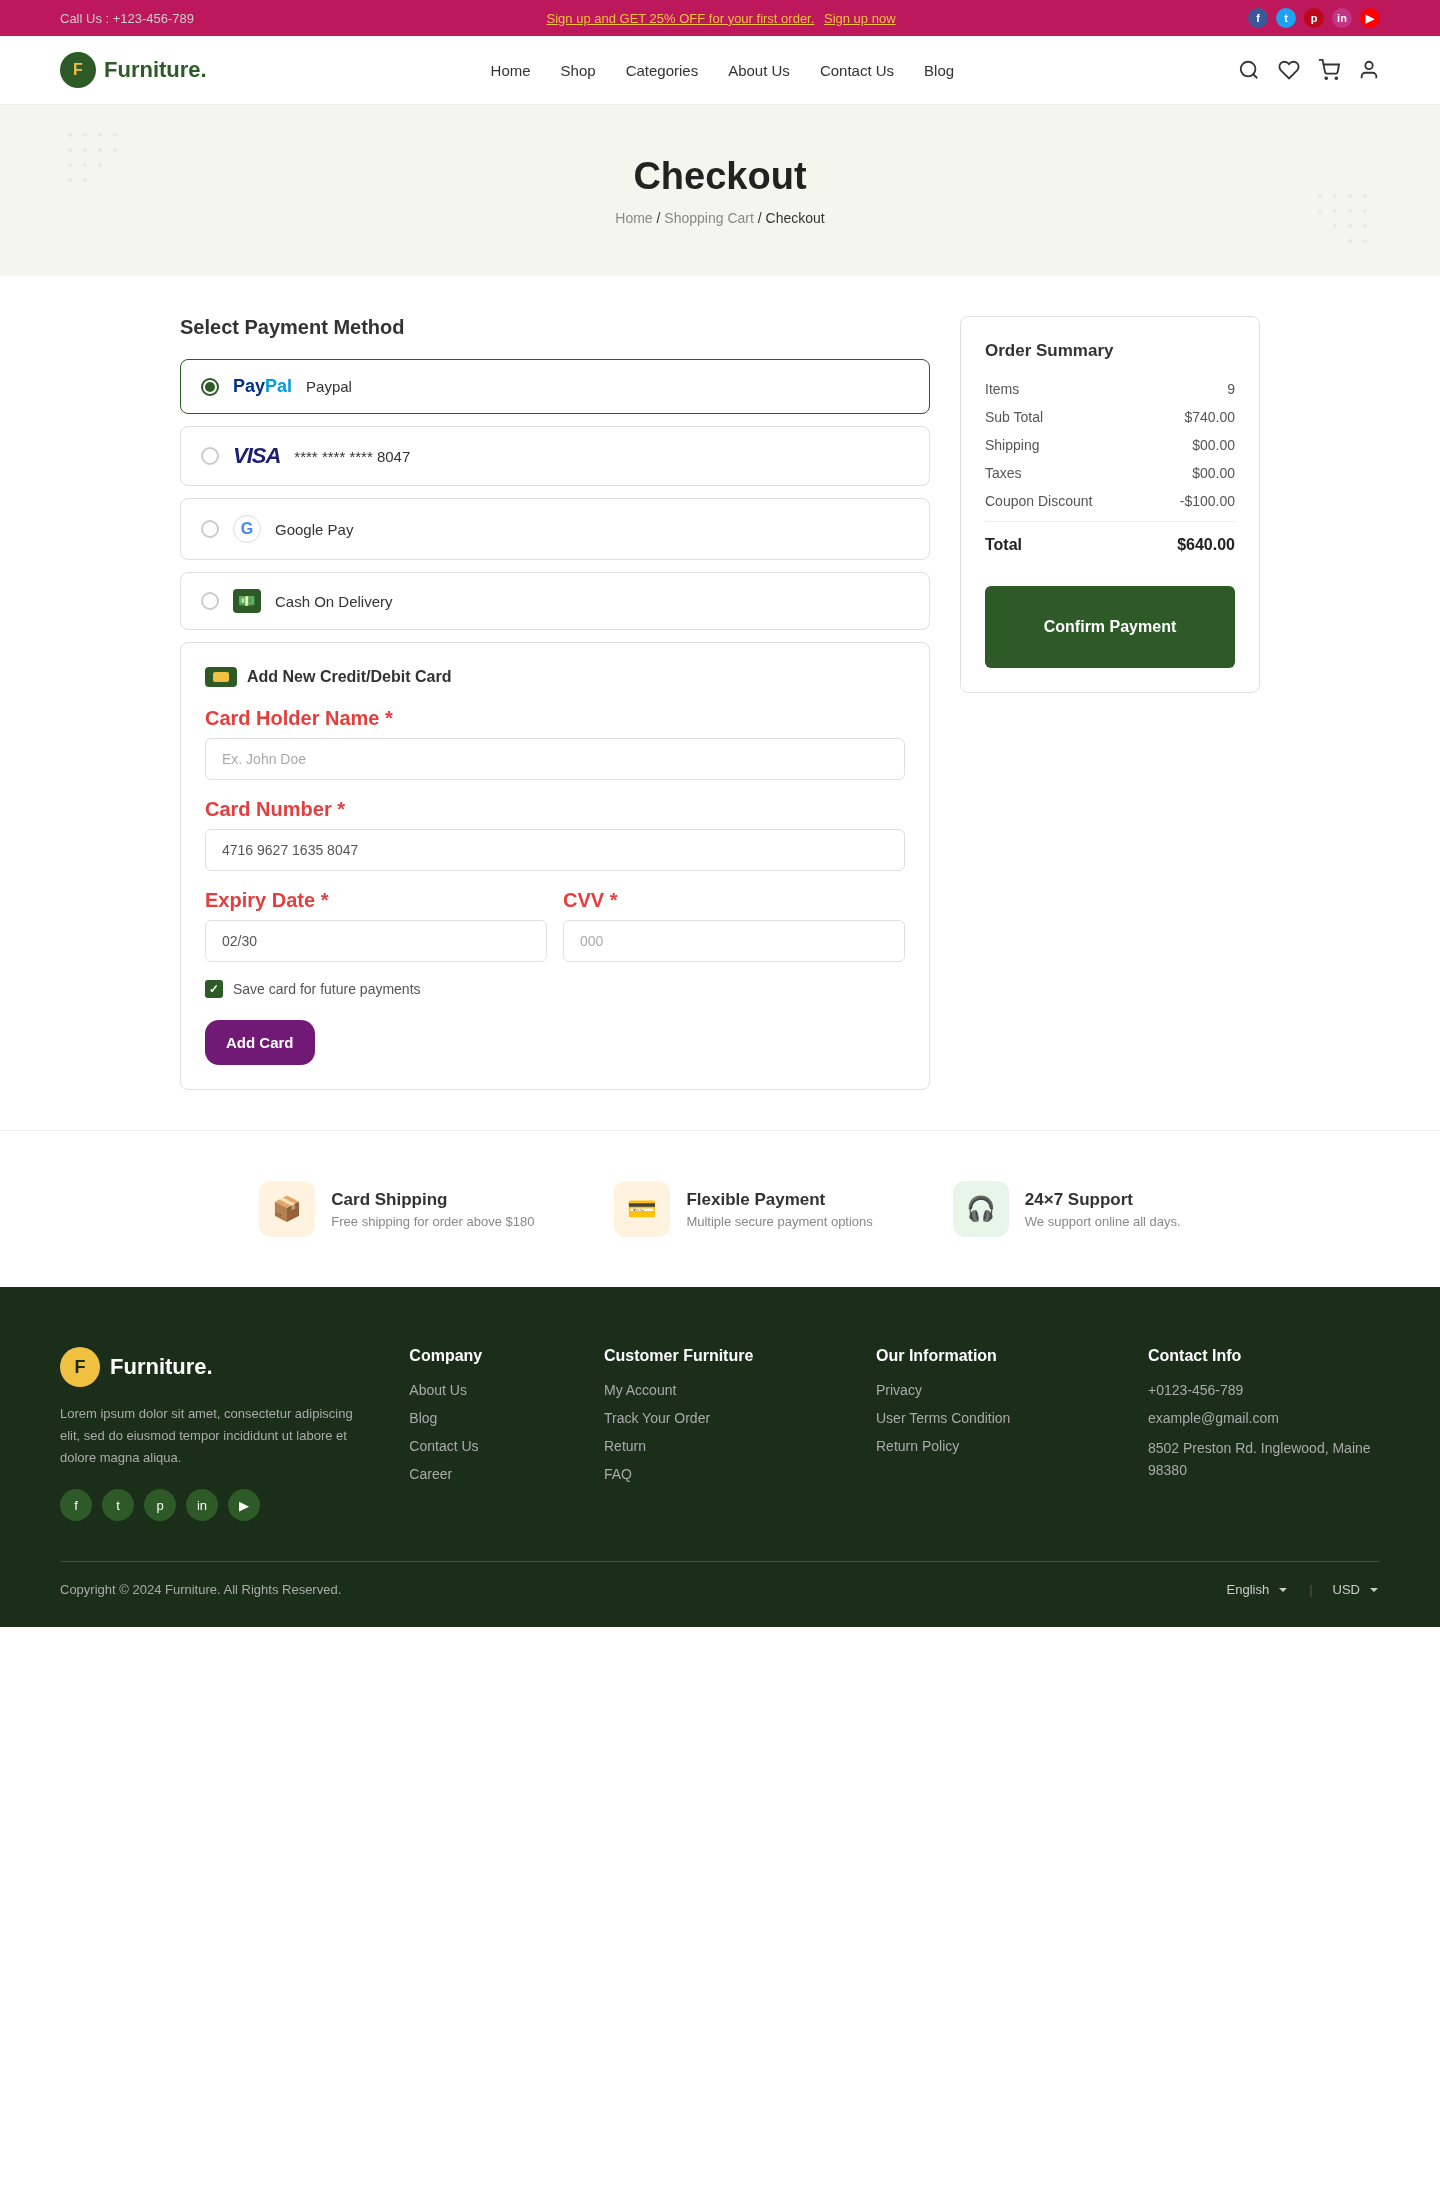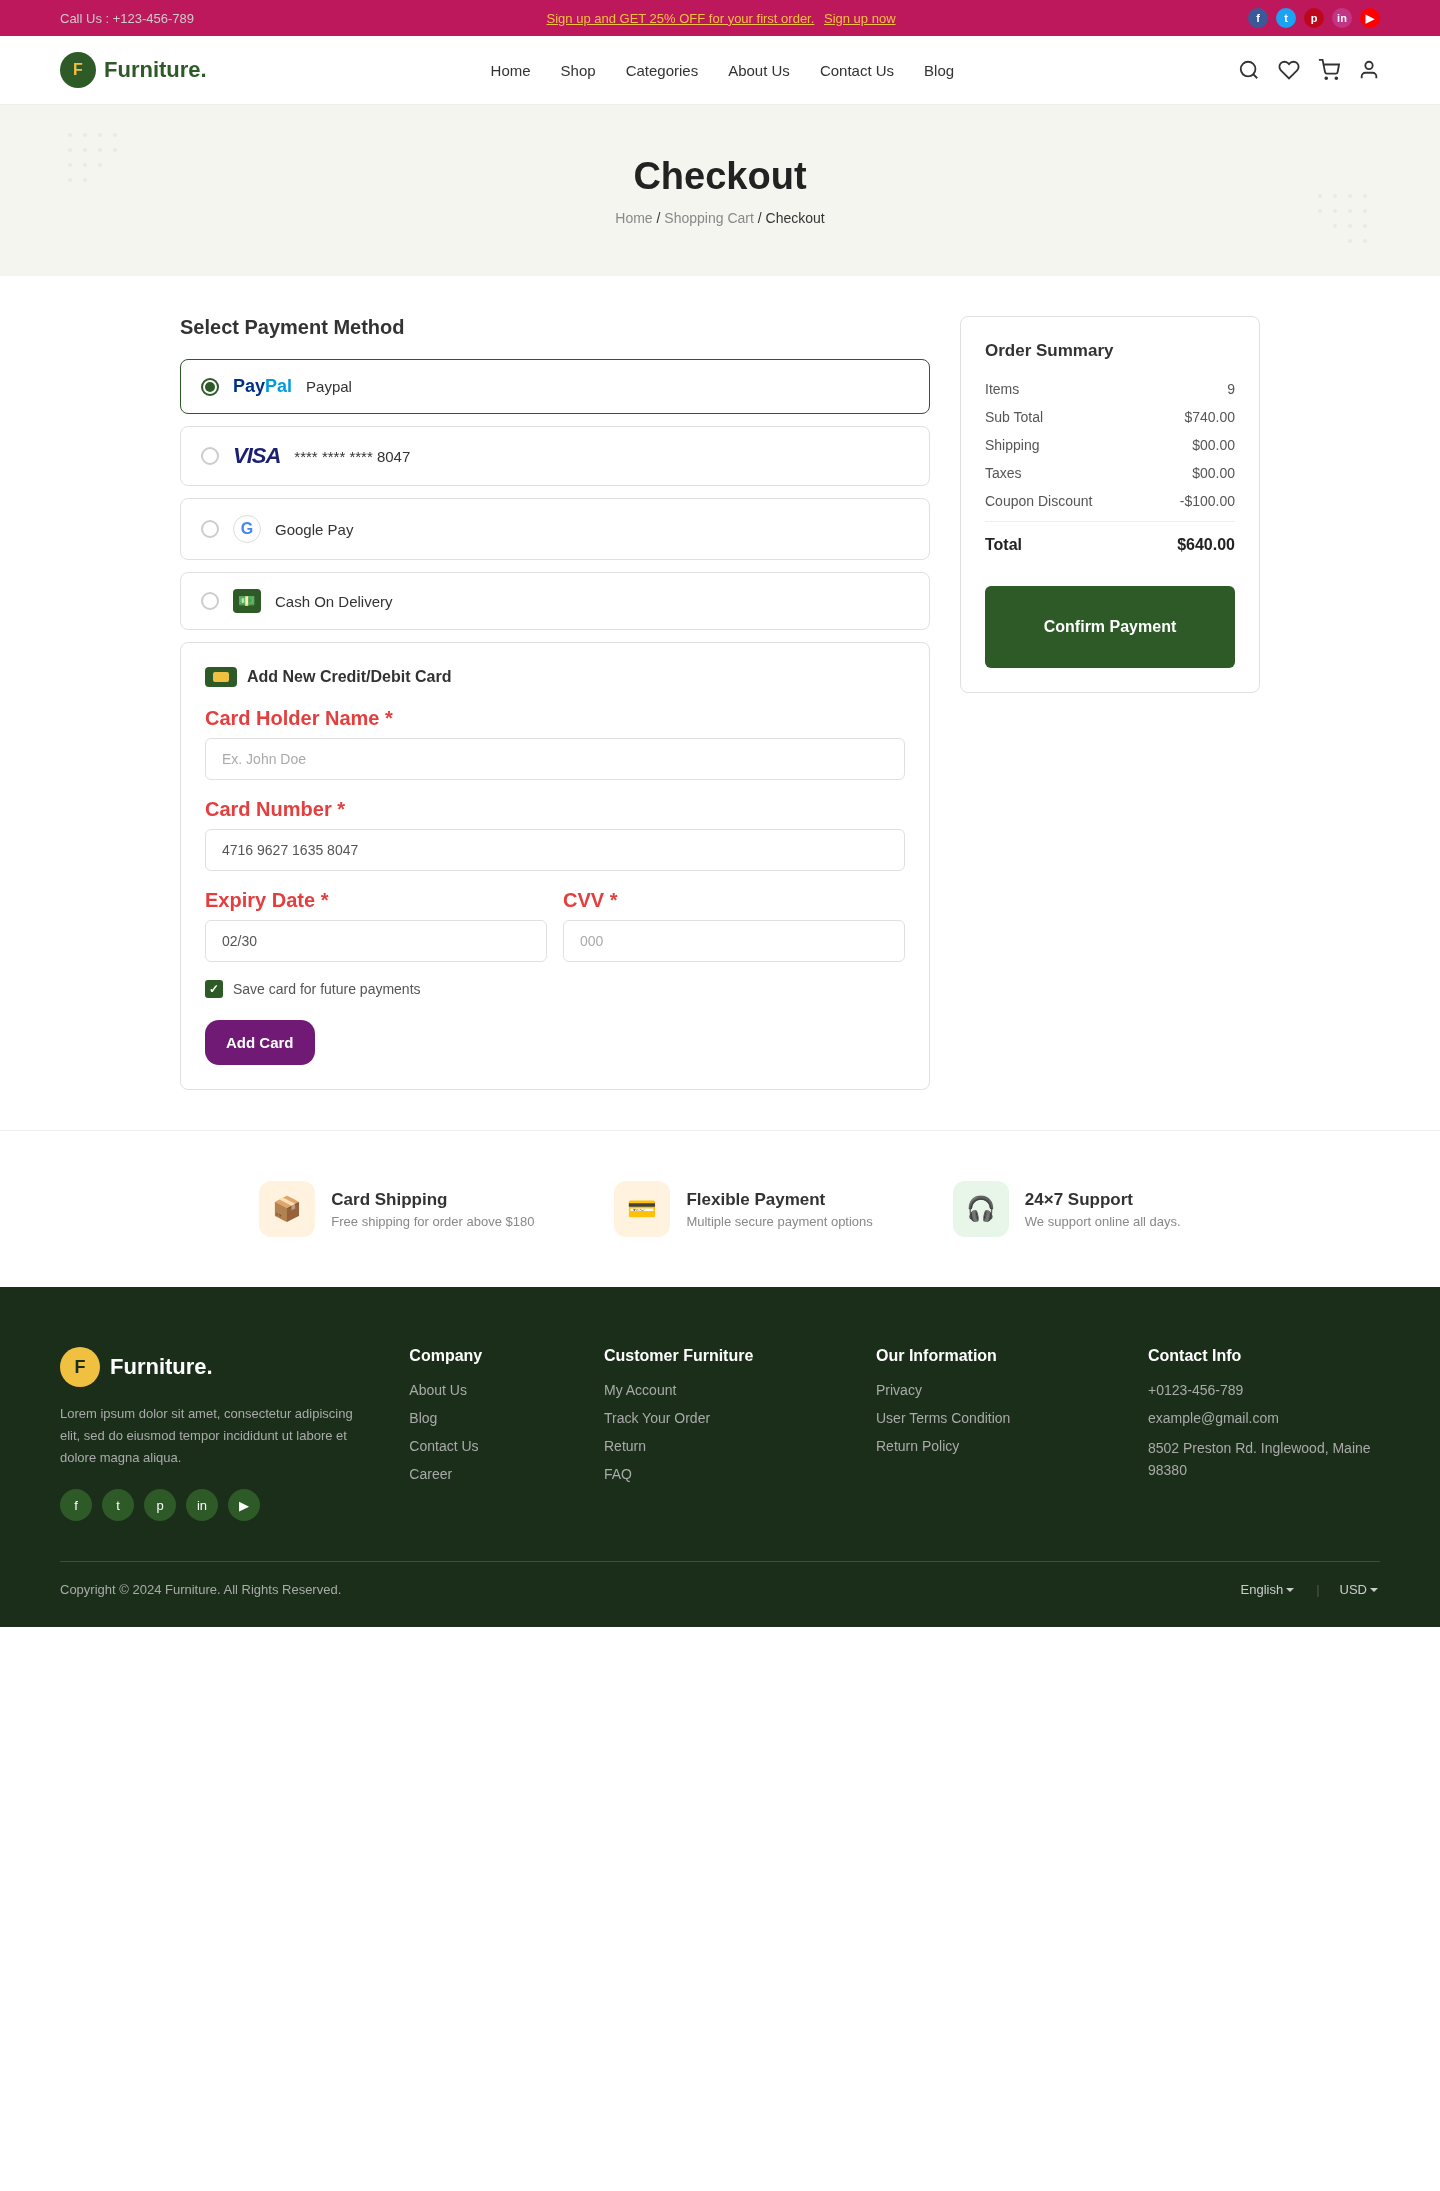--- a/index.html
+++ b/index.html
@@ -249,21 +249,21 @@
     .footer-bottom {
       border-top: 1px solid #2d5a27;
       padding-top: 20px;
       display: flex;
       justify-content: space-between;
       align-items: center;
       font-size: 13px; color: #aaa;
     }
     .footer-bottom-right { display: flex; gap: 20px; align-items: center; }
     .lang-selector {
-      display: flex; align-items: center; gap: 1px; cursor: pointer;
+      display: flex; align-items: center; gap: 8px; cursor: pointer;
     }
     .lang-selector span { color: #ccc; }
   </style>
 </head>
 <body>
 
 <div class="top-bar">
   <span>Call Us : +123-456-789</span>
   <span class="top-bar-center">
     <span>Sign up and GET 25% OFF for your first order.</span>

